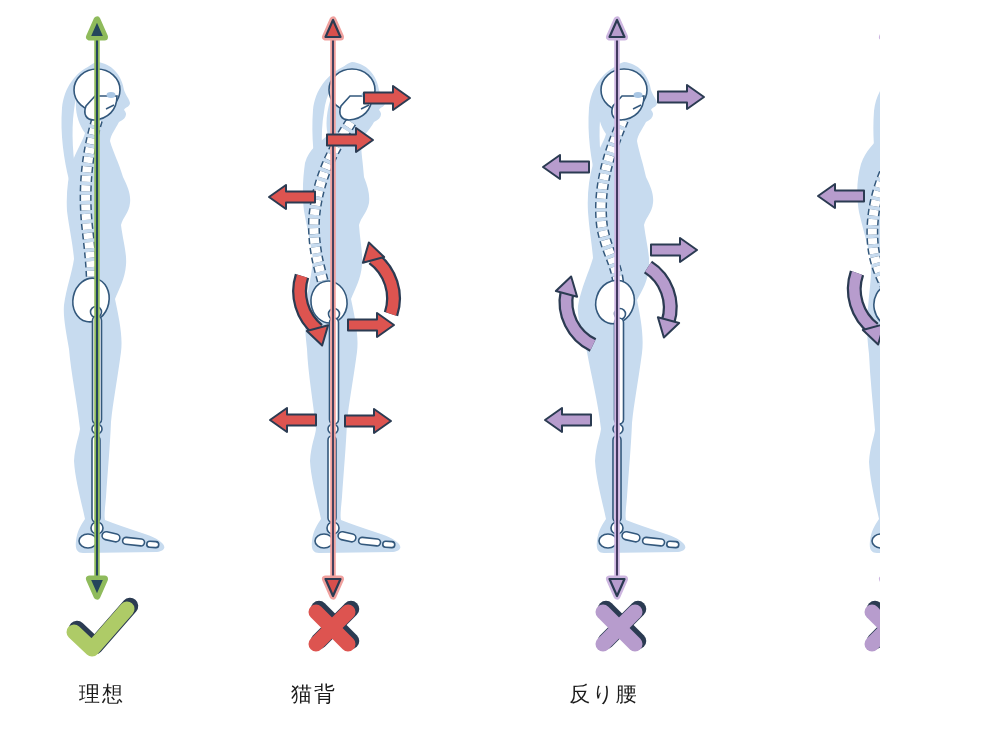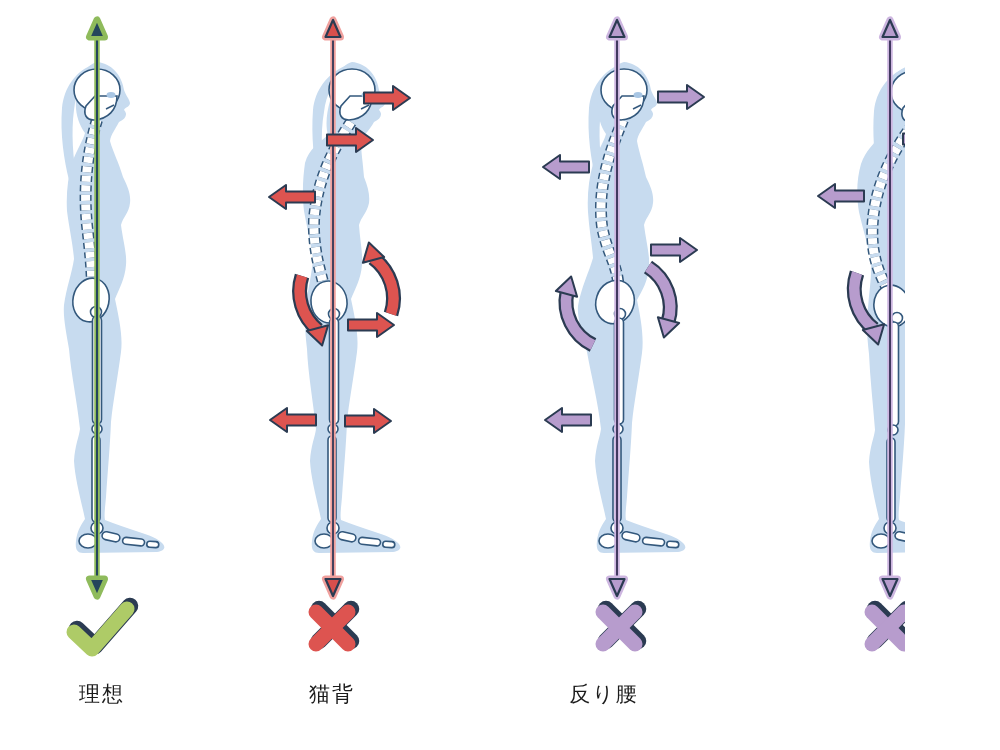--- a/index.html
+++ b/index.html
@@ -1,22 +1,22 @@
 <!DOCTYPE html>
 <html><head>
 <meta charset="utf-8">
 <style>
   html,body{margin:0;padding:0;background:#ffffff;}
   .stage{position:relative;width:880px;height:750px;background:#ffffff;overflow:hidden;
-         font-family:"Liberation Sans","DejaVu Sans",sans-serif;padding-left:25px;}
+         font-family:"Liberation Sans","DejaVu Sans",sans-serif;}
   .stage svg{position:absolute;left:0;top:0;}
   .fig-label{position:absolute;top:680px;transform:translateX(-50%);
              font-size:21px;letter-spacing:2px;color:#1b1b1b;white-space:nowrap;}
   .fig-label.l0{left:102px;}
-  .fig-label.l1{left:332px;}
+  .fig-label.l1{left:314px;}
   .fig-label.l2{left:604px;}
   .fig-label.l3{left:902px;}
 </style>
 </head>
 <body>
 
 <div class="stage">
   <svg id="art" width="1000" height="750" viewBox="0 0 1000 750">
       <g>
         <g transform="translate(97 0)">

